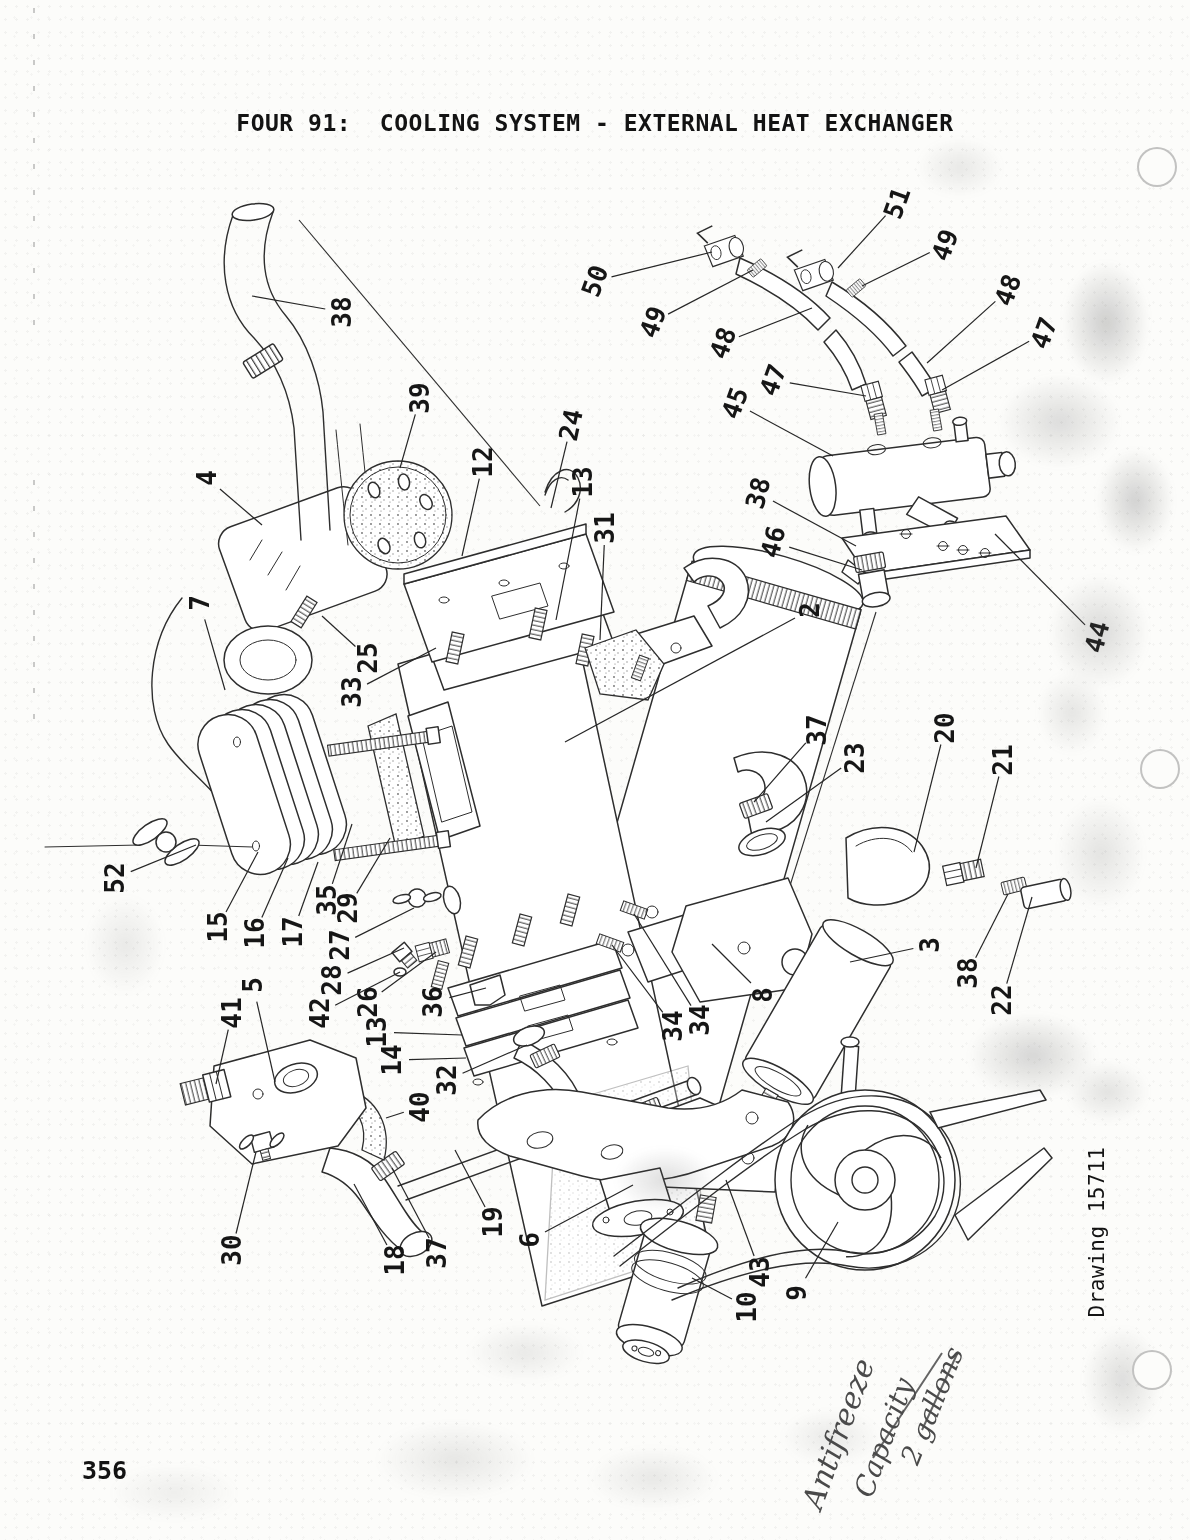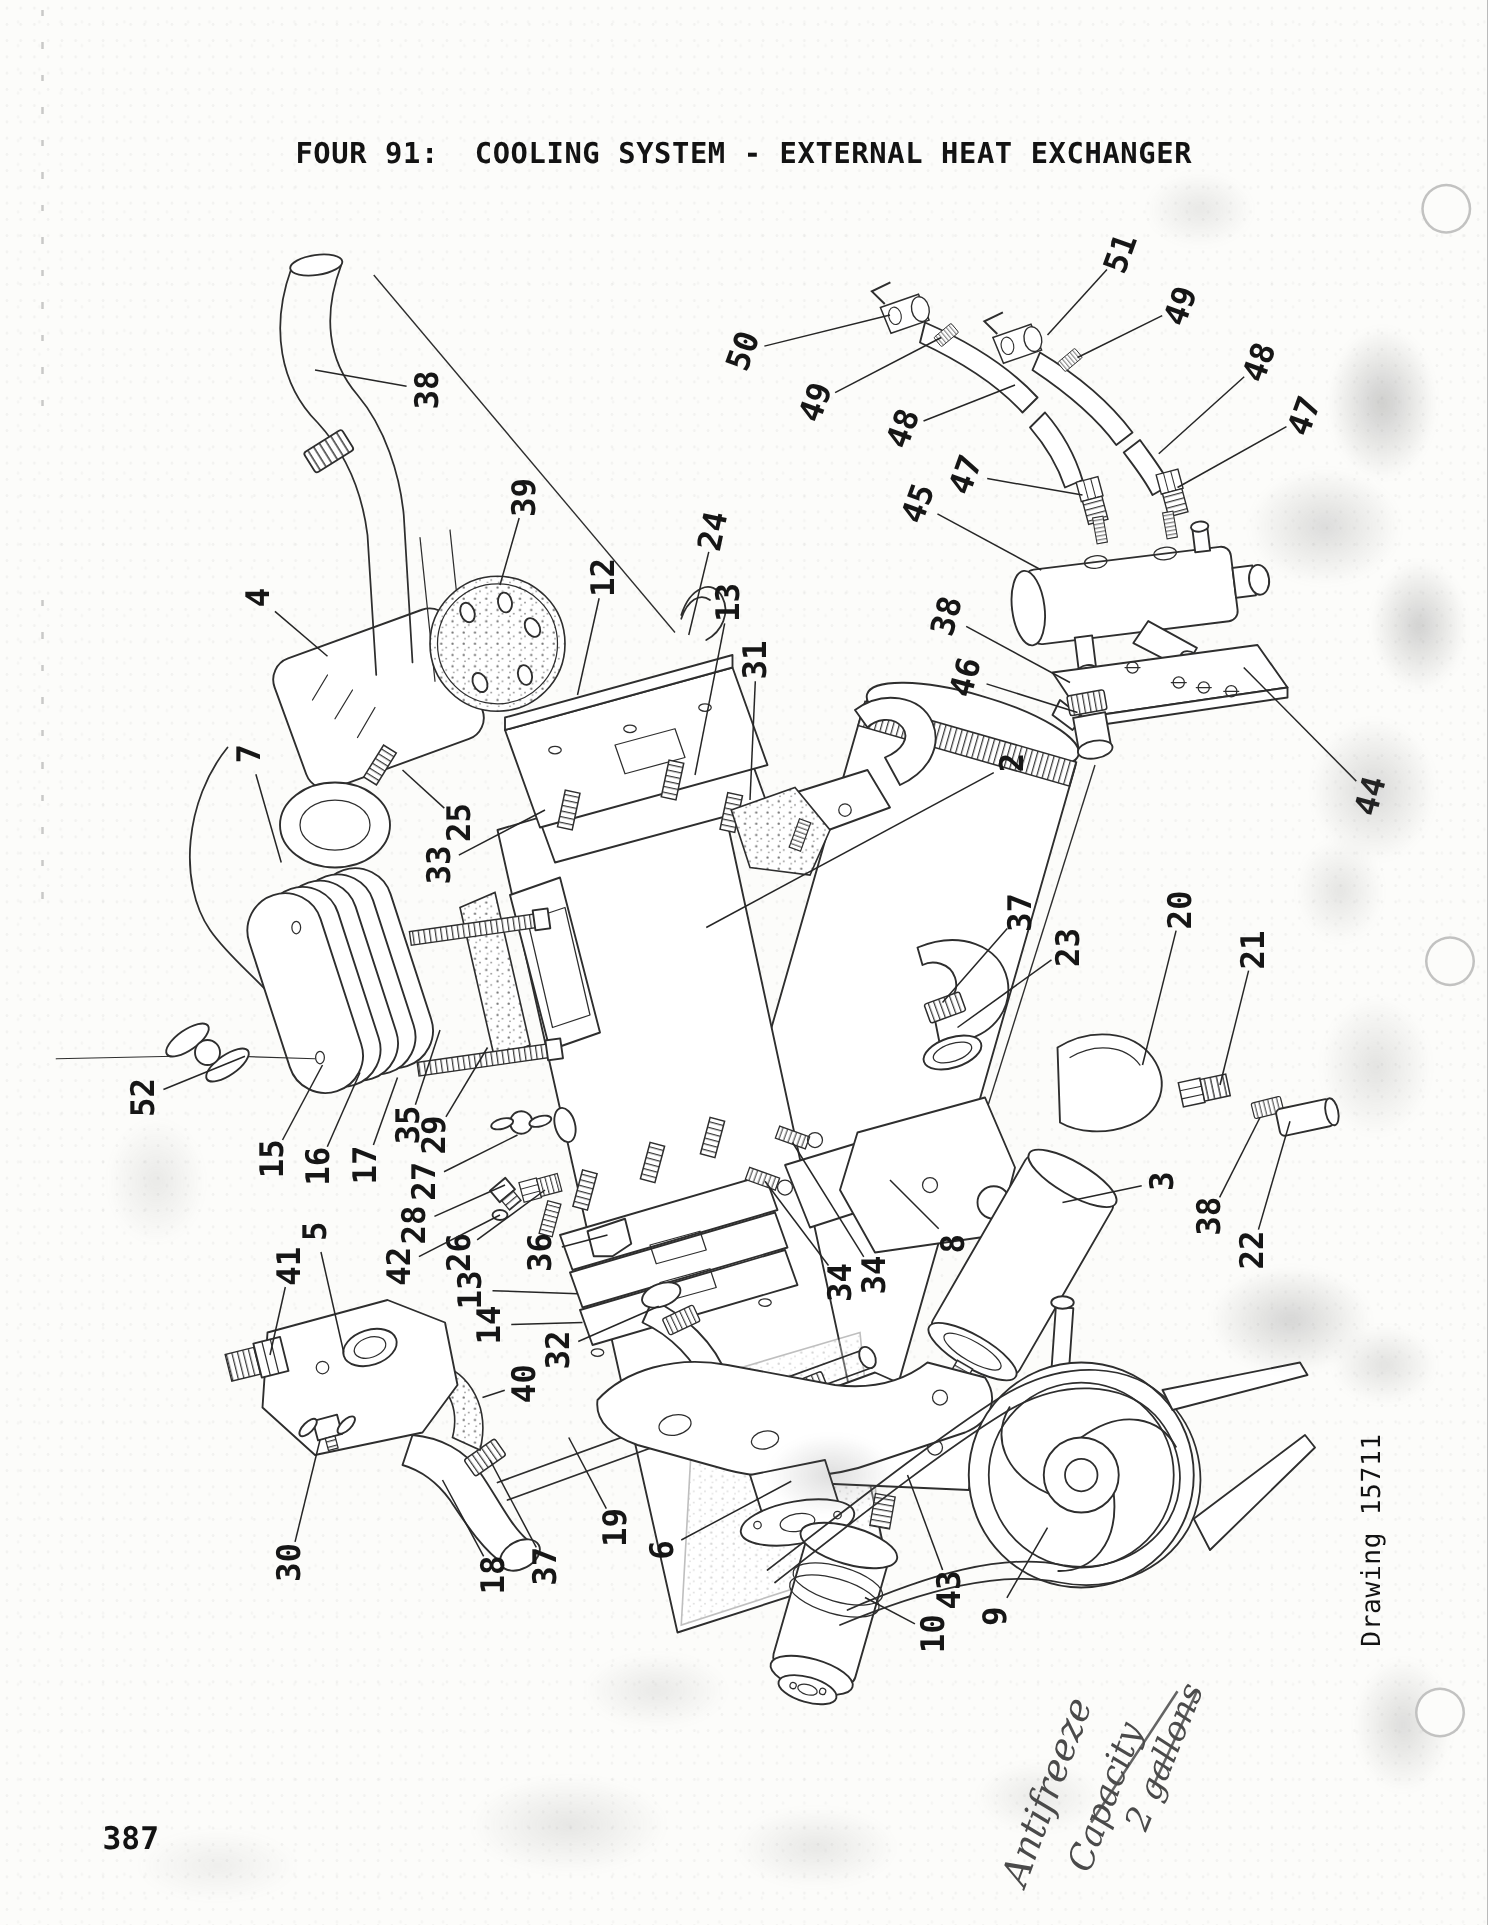--- a/index.html
+++ b/index.html
@@ -553,14 +553,14 @@
 
   <div class="punch" style="left:1137px;top:147px;"></div>
   <div class="punch" style="left:1140px;top:749px;"></div>
   <div class="punch" style="left:1132px;top:1350px;"></div>
 
   <div class="hw" id="hw1">Antifreeze</div>
   <div class="hw" id="hw2">Capacity</div>
   <div class="hw" id="hw3">2 gallons</div>
 
   <div class="drawingno">Drawing 15711</div>
-  <div class="pagenum">387</div>
+  <div class="pagenum">356</div>
 </div>
 
 </body></html>

